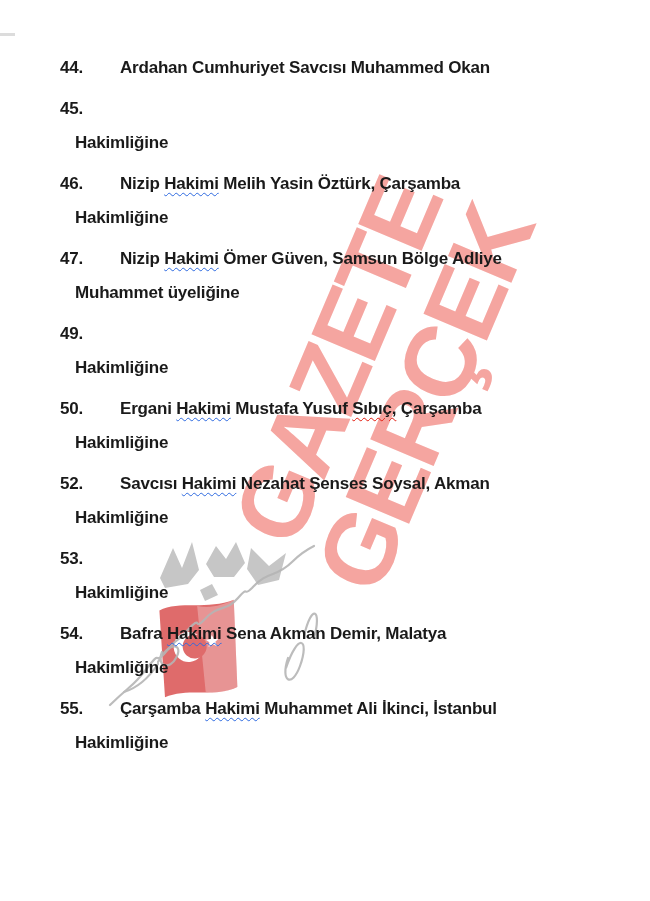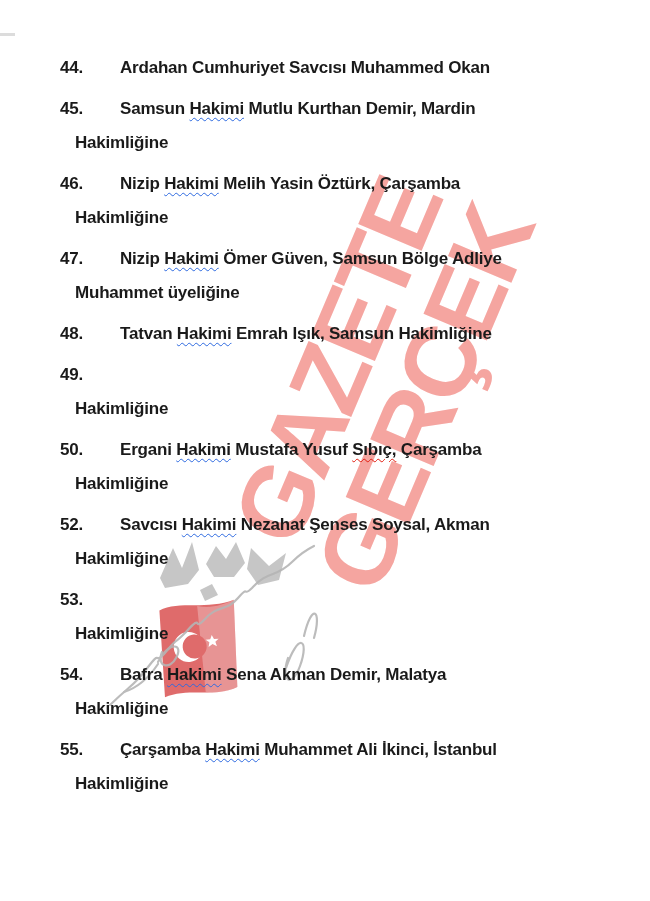--- a/index.html
+++ b/index.html
@@ -76,24 +76,23 @@
         <path d="M24,152 C40,147 50,136 58,124"></path>
         <path d="M186,128 C198,92 210,98 200,126 C192,148 180,142 188,118"></path>
         <path d="M204,96 C212,62 222,70 214,98"></path>
       </g>
     </svg>
   </div>
 
   <div class="content">
     <ol class="list" id="appointment-list">
         <li class="item"><span class="num">44.</span><span class="line line1"><span>Ardahan Cumhuriyet Savcısı Muhammed Okan</span></span><br></li>
-        <li class="item"><span class="num">45.</span><span class="line line1"><span>Samsun </span><span class="sq-blue">Hakimi</span><span> Mutlu Kurthan Demir, Mardin</span></span><br><span class="line"><span>Hakimliğine</span></span></li>
+        <li class="item"><span class="num">45.</span><br><span class="line"><span>Hakimliğine</span></span></li>
         <li class="item"><span class="num">46.</span><span class="line line1"><span>Nizip </span><span class="sq-blue">Hakimi</span><span> Melih Yasin Öztürk, Çarşamba</span></span><br><span class="line"><span>Hakimliğine</span></span></li>
         <li class="item"><span class="num">47.</span><span class="line line1"><span>Nizip </span><span class="sq-blue">Hakimi</span><span> Ömer Güven, Samsun Bölge Adliye</span></span><br><span class="line"><span>Muhammet üyeliğine</span></span></li>
-        <li class="item"><span class="num">48.</span><span class="line line1"><span>Tatvan </span><span class="sq-blue">Hakimi</span><span> Emrah Işık, Samsun Hakimliğine</span></span></li>
         <li class="item"><span class="num">49.</span><br><span class="line"><span>Hakimliğine</span></span></li>
         <li class="item"><span class="num">50.</span><span class="line line1"><span>Ergani </span><span class="sq-blue">Hakimi</span><span> Mustafa Yusuf </span><span class="sq-red">Sıbıç,</span><span> Çarşamba</span></span><br><span class="line"><span>Hakimliğine</span></span></li>
         <li class="item"><span class="num">52.</span><span class="line line1"><span>Savcısı </span><span class="sq-blue">Hakimi</span><span> Nezahat Şenses Soysal, Akman</span></span><br><span class="line"><span>Hakimliğine</span></span></li>
         <li class="item"><span class="num">53.</span><br><span class="line"><span>Hakimliğine</span></span></li>
         <li class="item"><span class="num">54.</span><span class="line line1"><span>Bafra </span><span class="sq-blue">Hakimi</span><span> Sena Akman Demir, Malatya</span></span><br><span class="line"><span>Hakimliğine</span></span></li>
         <li class="item"><span class="num">55.</span><span class="line line1"><span>Çarşamba </span><span class="sq-blue">Hakimi</span><span> Muhammet Ali İkinci, İstanbul</span></span><br><span class="line"><span>Hakimliğine</span></span></li>
       </ol>
   </div>
 
 </div>

